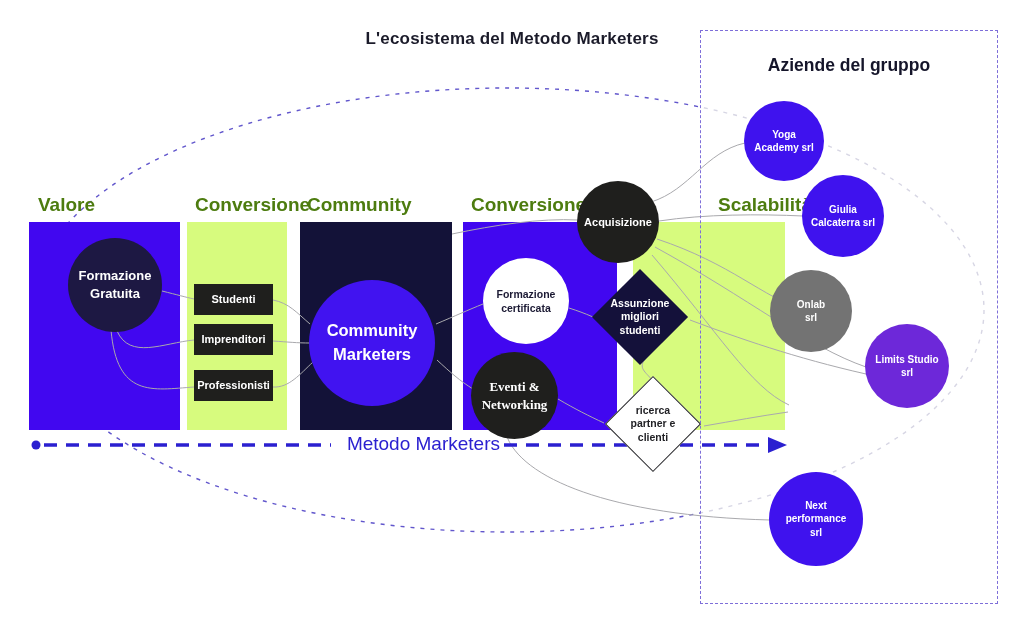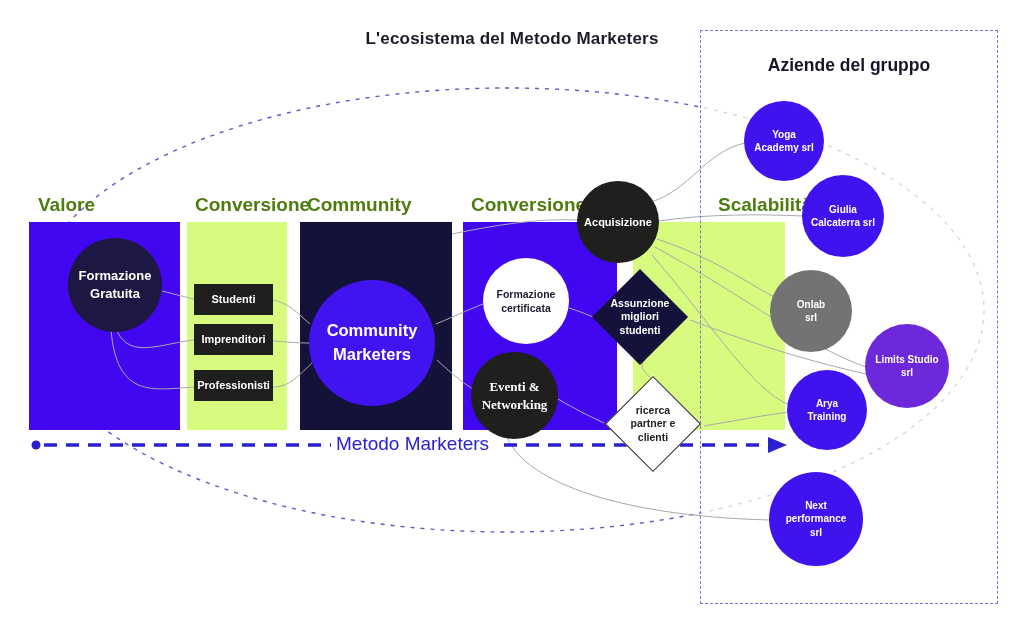--- a/index.html
+++ b/index.html
@@ -36,21 +36,21 @@
     font-size:10.5px;font-weight:700;white-space:pre-line;text-align:center;line-height:1.3;
   }
   .group-box{
     position:absolute;left:700px;top:30px;width:298px;height:574px;
     border:1.6px dashed #7e6ed9;z-index:4;pointer-events:none;box-sizing:border-box;
   }
   .group-title{
     margin-top:24px;text-align:center;font-size:17.5px;font-weight:700;color:#15152a;
   }
   .footer-label{
-    position:absolute;left:336px;top:433px;width:164px;text-align:left;
+    position:absolute;left:336px;top:433px;width:164px;text-align:right;
     font-size:19px;color:#2b20d0;z-index:2;white-space:nowrap;
   }
 </style>
 </head>
 <body>
 
 <div class="canvas">
 
   <svg class="layer" id="ellipse-layer" width="1024" height="629" viewBox="0 0 1024 629">
     <defs>
@@ -166,24 +166,20 @@
 Calcaterra srl</span>
   </div>
   <div class="node" style="left:770px;top:270px;width:82px;height:82px;background:#737373;">
     <span class="node-label" style="font-size:10px;">Onlab
 srl</span>
   </div>
   <div class="node" style="left:865px;top:324px;width:84px;height:84px;background:#6d28d9;">
     <span class="node-label" style="font-size:10px;">Limits Studio
 srl</span>
   </div>
-  <div class="node" style="left:787px;top:370px;width:80px;height:80px;background:#3f12ee;">
-    <span class="node-label" style="font-size:10px;">Arya
-Training</span>
-  </div>
   <div class="node" style="left:769px;top:472px;width:94px;height:94px;background:#3f12ee;">
     <span class="node-label" style="font-size:10px;">Next
 performance
 srl</span>
   </div>
 
   <div class="group-box">
     <div class="group-title">Aziende del gruppo</div>
   </div>
 

